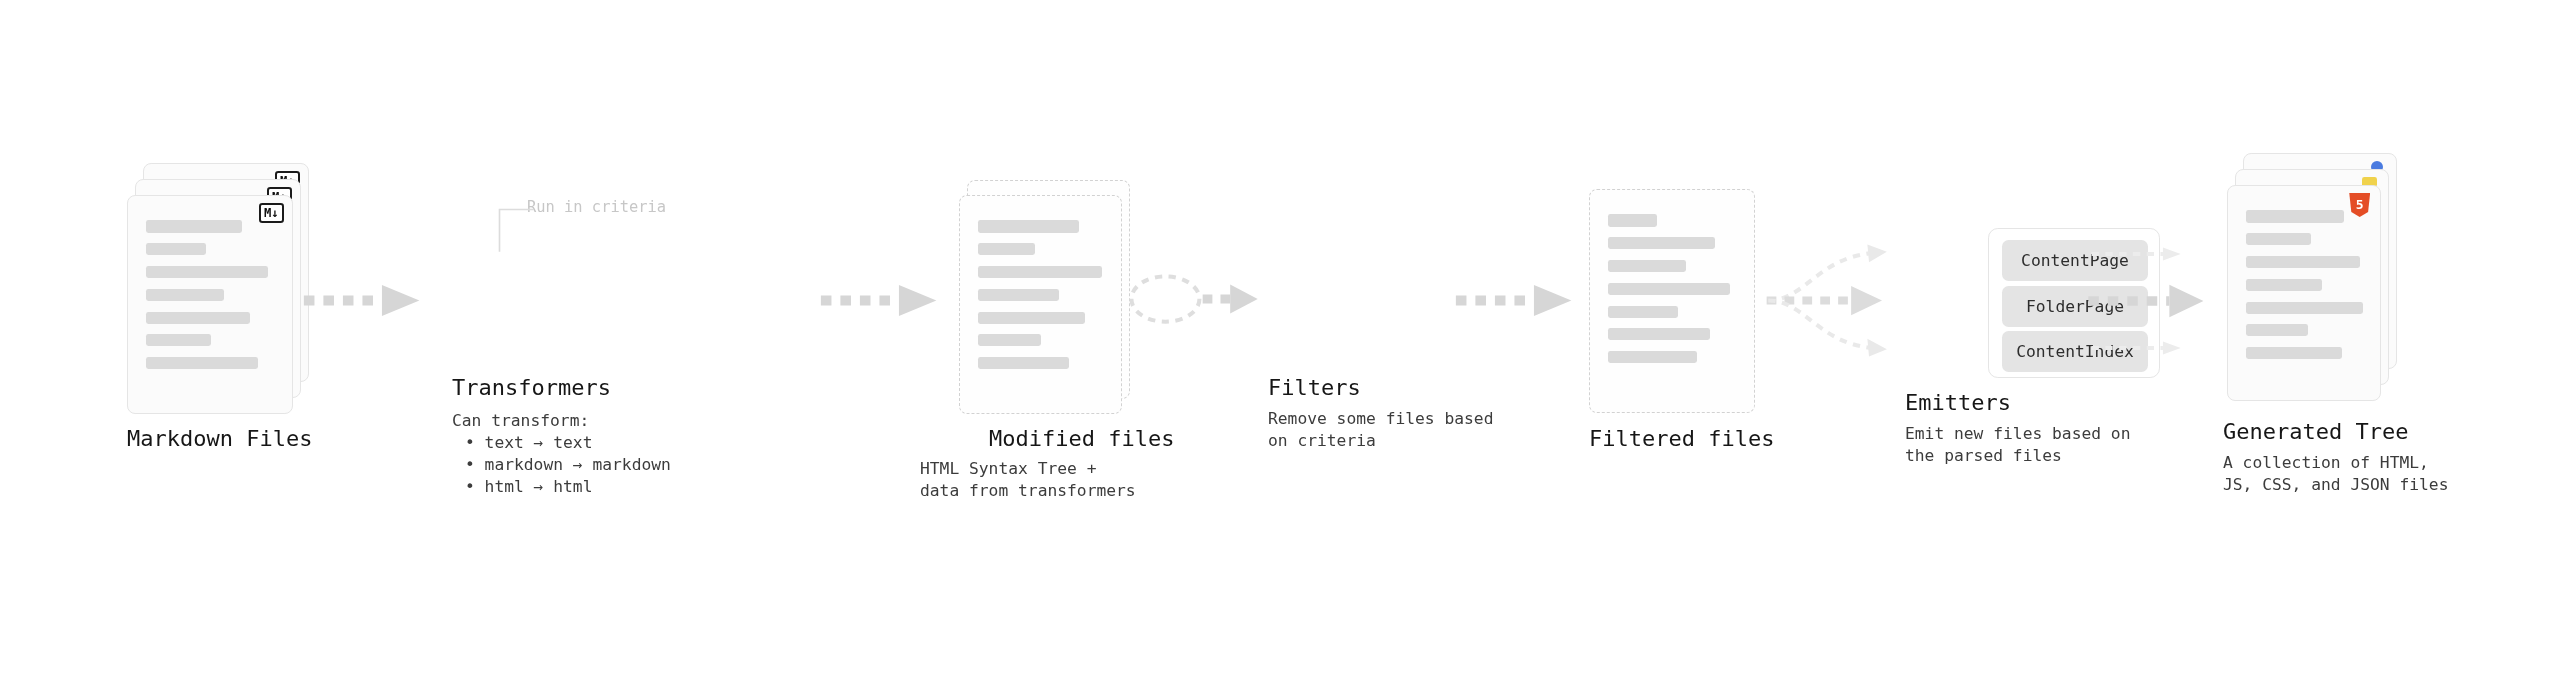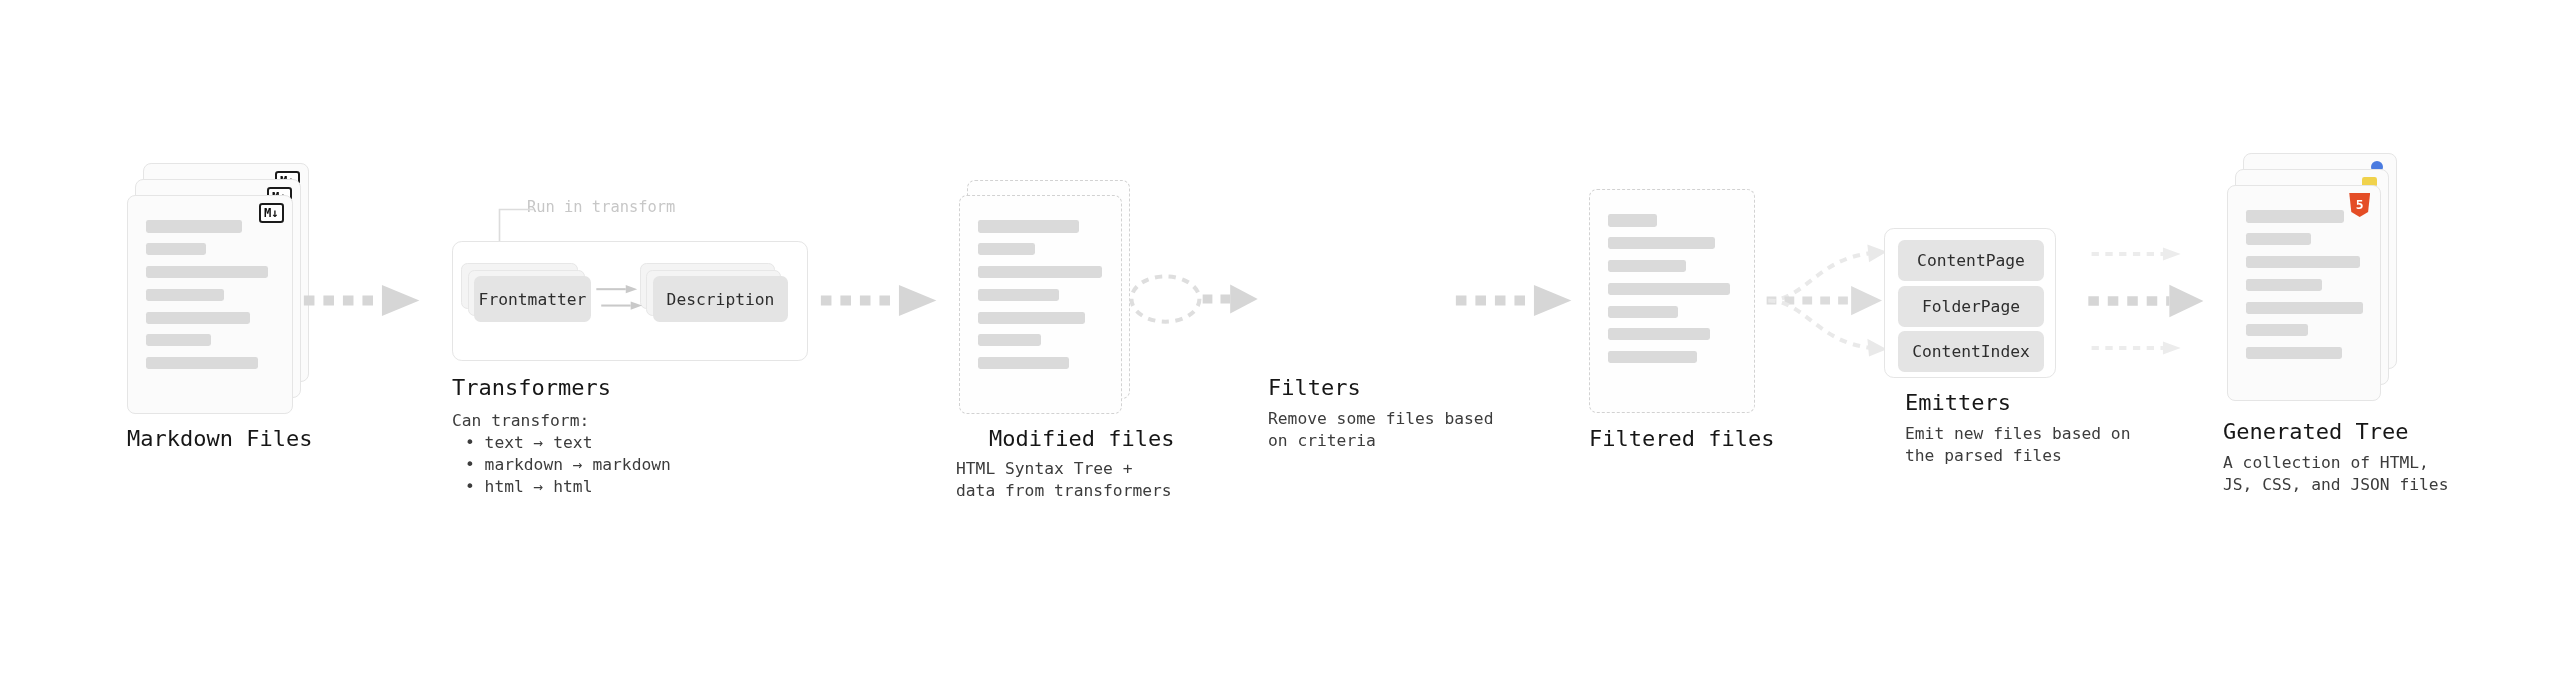--- a/index.html
+++ b/index.html
@@ -46,39 +46,25 @@
       <div class="bar" style="width:112px"></div>
     </div>
   </div>
   <div class="title" style="left:127px;top:426px">Markdown Files</div>
 
   <svg class="arrow" style="left:299px;top:276px" width="122" height="49" viewBox="0 0 150 60">
     <line x1="6" y1="30" x2="102" y2="30" stroke="#d6d6d6" stroke-width="12" stroke-dasharray="13 11"></line>
     <polygon points="102,11 148,30 102,49" fill="#d6d6d6"></polygon>
   </svg>
 
-  <div class="annotation" style="left:527px;top:198px">Run in transform</div>
+  <div class="annotation" style="left:527px;top:198px">Run in criteria</div>
   <svg class="arrow" style="left:488px;top:203px" width="49" height="52" viewBox="0 0 60 64">
     <path d="M 56 8 H 14 V 60" fill="none" stroke="#dcdcdc" stroke-width="2"></path>
   </svg>
 
-  <div class="panel" style="left:452px;top:241px;width:356px;height:120px">
-    <div class="ghost" style="left:8.1px;top:21px;width:117px;height:46px"></div>
-    <div class="ghost" style="left:14.6px;top:28px;width:117px;height:46px"></div>
-    <div class="ghost" style="left:187px;top:21px;width:135px;height:46px"></div>
-    <div class="ghost" style="left:193px;top:28px;width:135px;height:46px"></div>
-    <div class="chip" style="left:21px;top:34px;width:117px;height:46px">Frontmatter</div>
-    <div class="chip" style="left:200px;top:34px;width:135px;height:46px">Description</div>
-    <svg class="arrow" style="left:140px;top:39px" width="59" height="36" viewBox="0 0 72 44">
-      <line x1="4" y1="10" x2="40" y2="10" stroke="#c9c9c9" stroke-width="2.5"></line>
-      <polygon points="40,5 54,10 40,15" fill="#c9c9c9"></polygon>
-      <line x1="10" y1="30" x2="46" y2="30" stroke="#c9c9c9" stroke-width="2.5"></line>
-      <polygon points="46,25 60,30 46,35" fill="#c9c9c9"></polygon>
-    </svg>
-  </div>
   <div class="title" style="left:452px;top:375px">Transformers</div>
   <div class="desc" style="left:452px;top:410px">
     <div>Can transform:</div>
     <div class="indent">• text → text</div>
     <div class="indent">• markdown → markdown</div>
     <div class="indent">• html → html</div>
   </div>
 
   <svg class="arrow" style="left:816px;top:276px" width="122" height="49" viewBox="0 0 150 60">
     <line x1="6" y1="30" x2="102" y2="30" stroke="#d6d6d6" stroke-width="12" stroke-dasharray="13 11"></line>
@@ -91,21 +77,21 @@
       <div class="bar" style="width:101px"></div>
       <div class="bar" style="width:57px"></div>
       <div class="bar" style="width:124px"></div>
       <div class="bar" style="width:81px"></div>
       <div class="bar" style="width:107px"></div>
       <div class="bar" style="width:63px"></div>
       <div class="bar" style="width:91px"></div>
     </div>
   </div>
   <div class="title" style="left:989px;top:426px">Modified files</div>
-  <div class="desc" style="left:956px;top:458px">
+  <div class="desc" style="left:920px;top:458px">
     <div>HTML Syntax Tree +</div>
     <div>data from transformers</div>
   </div>
 
   <svg class="arrow" style="left:1128px;top:265px" width="138" height="68" viewBox="0 0 170 84">
     <ellipse cx="46" cy="42" rx="42" ry="28" fill="none" stroke="#dedede" stroke-width="5" stroke-dasharray="9 8"></ellipse>
     <line x1="92" y1="42" x2="126" y2="42" stroke="#d6d6d6" stroke-width="11" stroke-dasharray="12 10"></line>
     <polygon points="126,24 160,42 126,60" fill="#d6d6d6"></polygon>
   </svg>
 
@@ -135,21 +121,21 @@
 
   <svg class="arrow" style="left:1765px;top:229px" width="143" height="143" viewBox="0 0 176 176">
     <path d="M 4 88 C 48 88 64 38 128 30" fill="none" stroke="#e9e9e9" stroke-width="5" stroke-dasharray="9 8"></path>
     <polygon points="126,19 150,28 128,41" fill="#e9e9e9"></polygon>
     <line x1="2" y1="88" x2="106" y2="88" stroke="#dcdcdc" stroke-width="10" stroke-dasharray="12 10"></line>
     <polygon points="106,70 144,88 106,106" fill="#dcdcdc"></polygon>
     <path d="M 4 88 C 48 88 64 138 128 146" fill="none" stroke="#e9e9e9" stroke-width="5" stroke-dasharray="9 8"></path>
     <polygon points="126,135 150,148 128,157" fill="#e9e9e9"></polygon>
   </svg>
 
-  <div class="panel" style="left:1884px;top:228px;width:172px;height:150px">
+  <div class="panel" style="left:1988px;top:228px;width:172px;height:150px">
     <div class="chip" style="left:13px;top:11.4px;width:146px;height:41px">ContentPage</div>
     <div class="chip" style="left:13px;top:57px;width:146px;height:41px">FolderPage</div>
     <div class="chip" style="left:13px;top:102px;width:146px;height:41px">ContentIndex</div>
   </div>
   <div class="title" style="left:1905px;top:390px">Emitters</div>
   <div class="desc" style="left:1905px;top:423px">
     <div>Emit new files based on</div>
     <div>the parsed files</div>
   </div>
 

